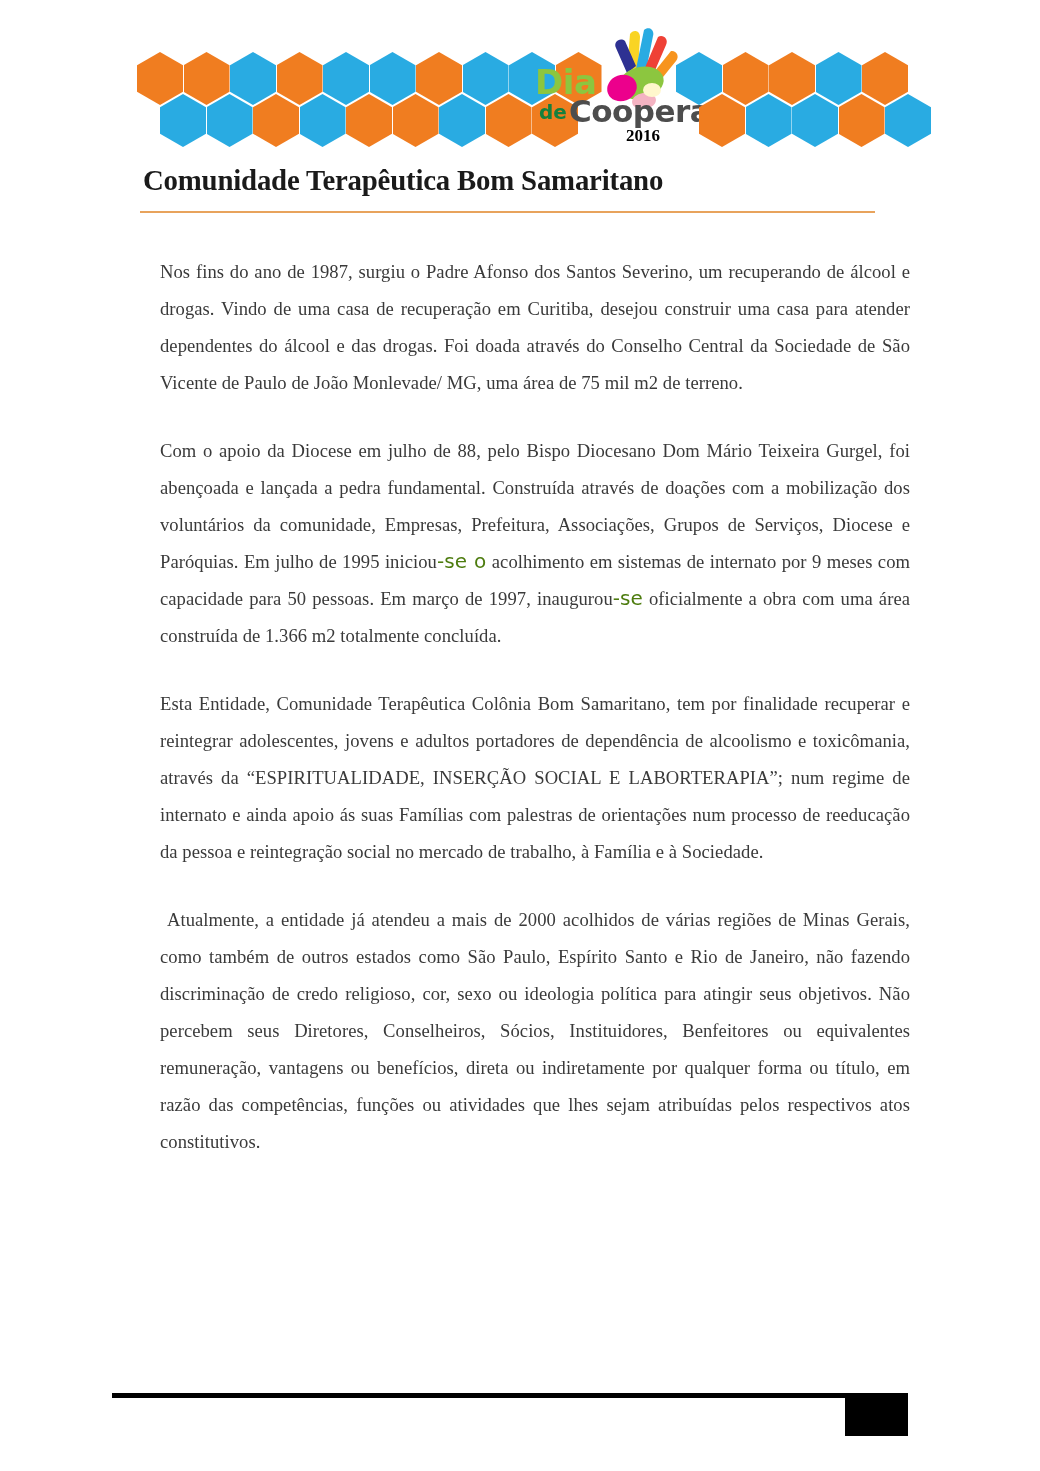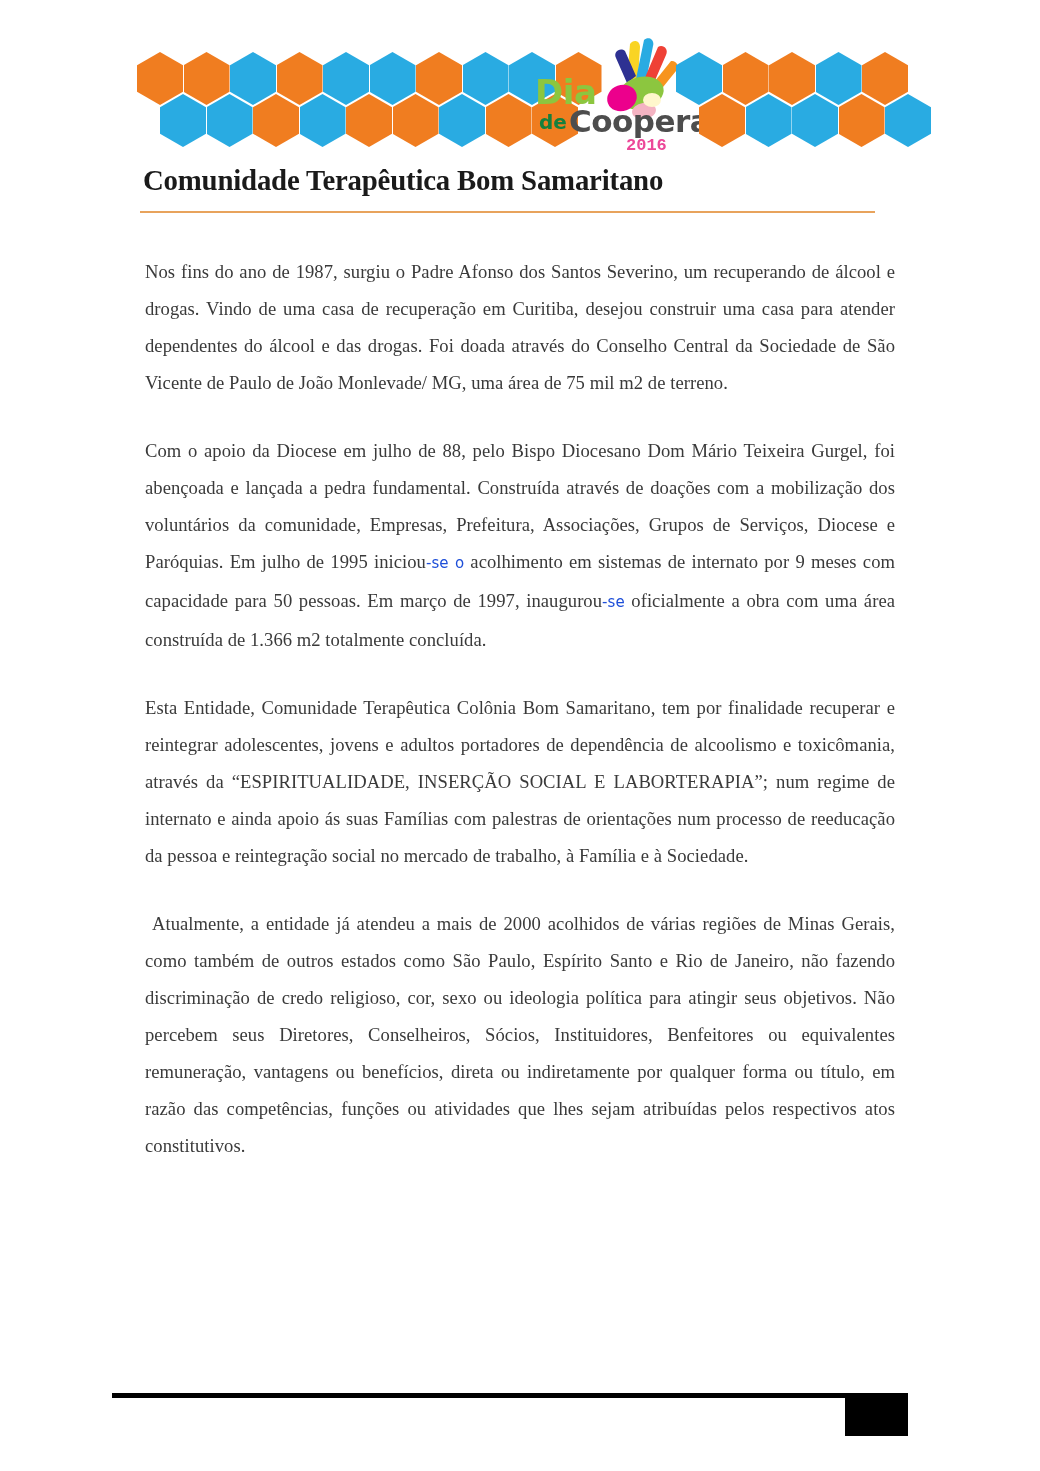--- a/index.html
+++ b/index.html
@@ -52,21 +52,21 @@
     top: 0;
     width: 46px;
     height: 53px;
     clip-path: polygon(50% 0%, 100% 25%, 100% 75%, 50% 100%, 0% 75%, 0% 25%);
   }
 
   
   .dia-logo {
     position: absolute;
     left: 533px;
-    top: 40px;
+    top: 30px;
     width: 152px;
     height: 118px;
   }
   .dia-word {
     position: absolute;
     left: 2px;
     top: 32px;
     font-family: "DejaVu Sans", sans-serif;
     font-weight: bold;
     font-size: 34px;
@@ -89,24 +89,24 @@
     font-family: "DejaVu Sans", sans-serif;
     font-weight: bold;
     font-size: 31px;
     color: #4D4D4D;
     letter-spacing: -0.5px;
   }
   .year-word {
     position: absolute;
     left: 93px;
     top: 96px;
-    font-family: Liberation Mono, monospace;
+    font-family: Liberation Serif, serif;
     font-weight: bold;
     font-size: 17px;
-    color: #ec4899;
+    color: #000000;
   }
   .hand-svg {
     position: absolute;
     left: 56px;
     top: -2px;
   }
 
   
   .doc-title {
     position: absolute;
@@ -126,41 +126,41 @@
     left: 140px;
     top: 211px;
     width: 735px;
     height: 2px;
     background: #E8A35C;
   }
 
   
   .body-area {
     position: absolute;
-    left: 145px;
+    left: 160px;
     top: 253px;
     width: 750px;
   }
   .para {
     margin: 0 0 31px 0;
     font-family: "Liberation Serif", serif;
     font-size: 18.6px;
     line-height: 37px;
     color: #3a3a3a;
     text-align: justify;
     text-justify: inter-word;
     letter-spacing: 0.05px;
   }
   .para:last-child { margin-bottom: 16px; }
   .para.indent-sp { text-indent: 7px; }
 
   .alt-word {
     font-family: "DejaVu Sans", sans-serif;
-    font-size: 15px;
-    color: #1d4ed8;
+    font-size: 20px;
+    color: #4d7c0f;
   }
 
   
   .footer-rule {
     position: absolute;
     left: 112px;
     top: 1393px;
     width: 796px;
     height: 5px;
     background: #000000;

